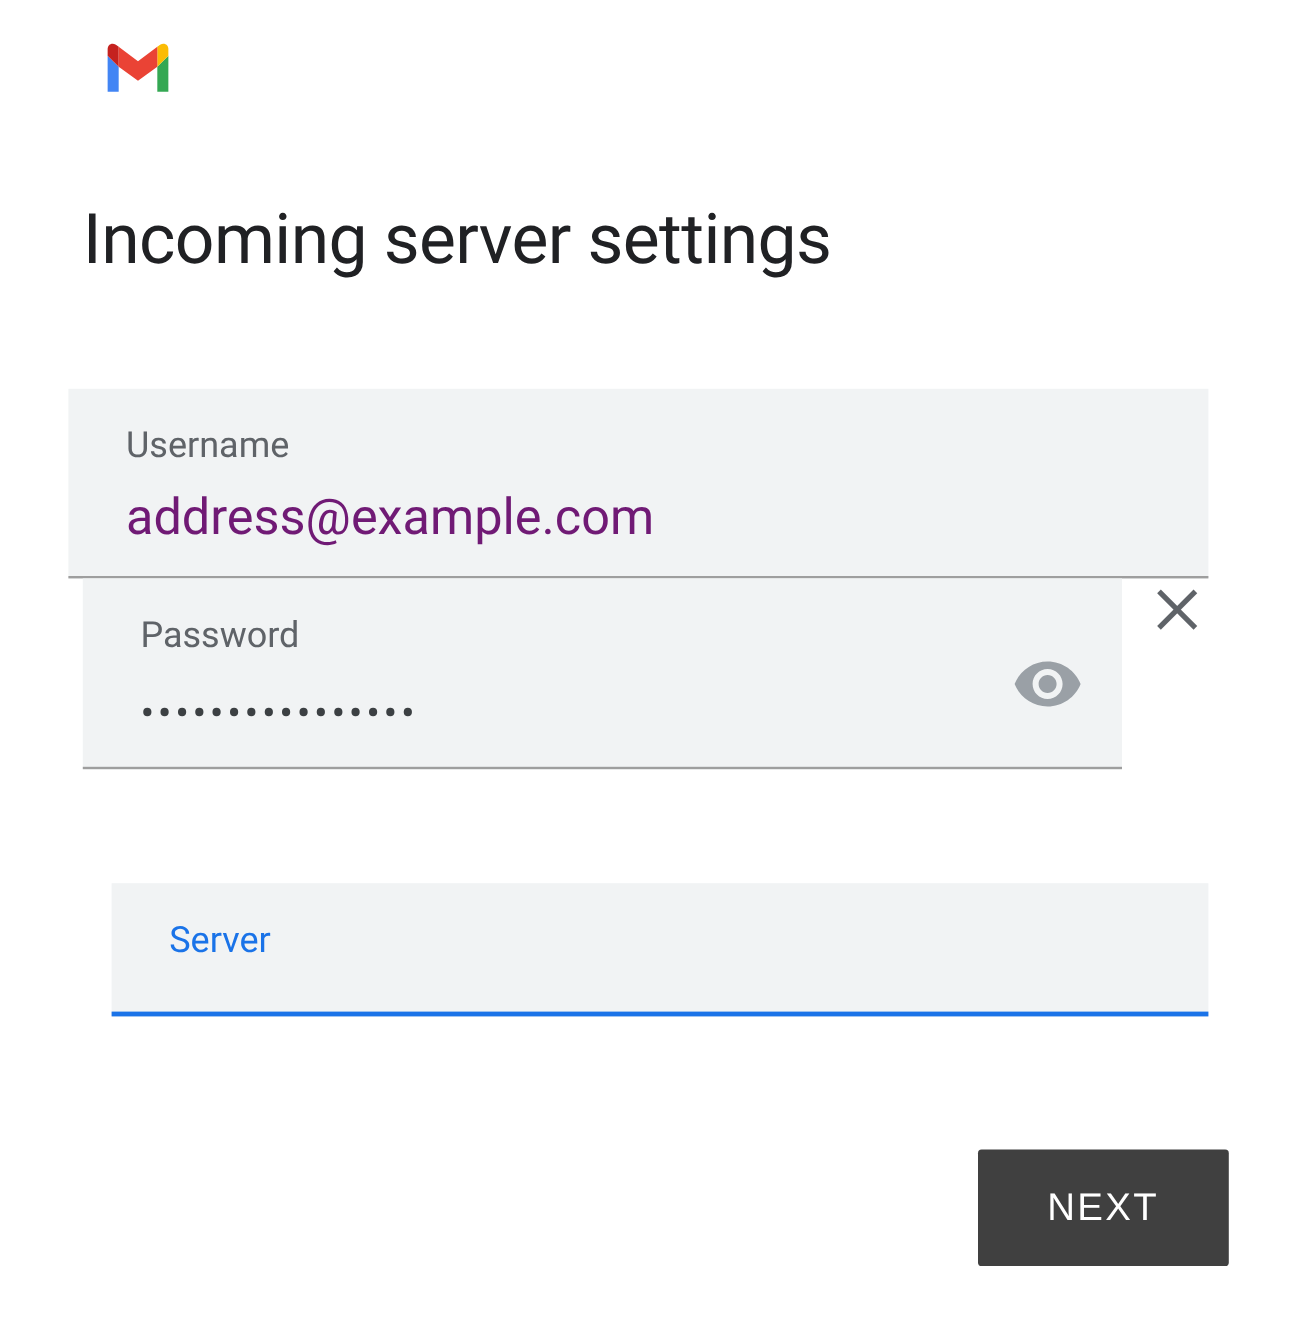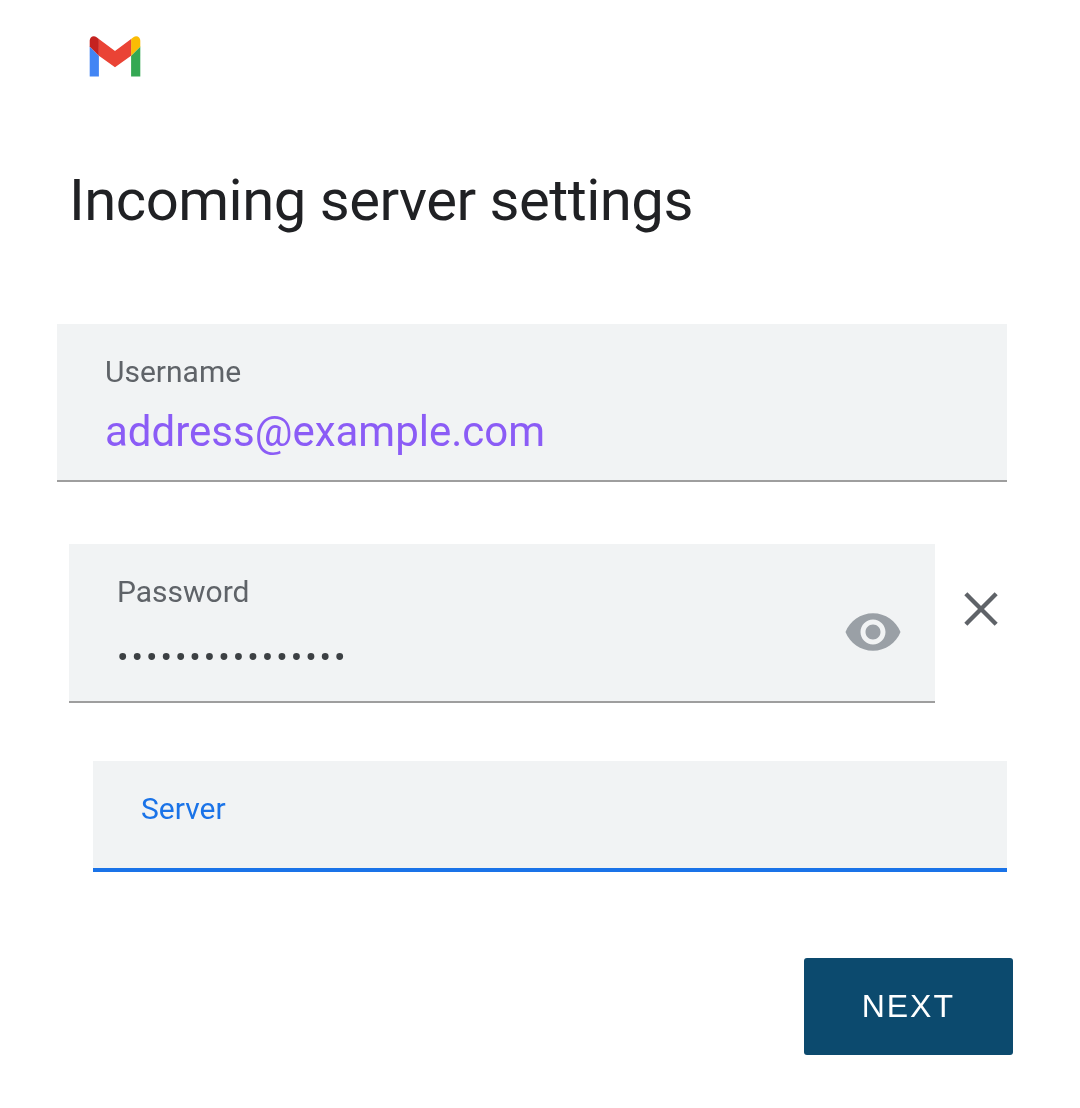--- a/index.html
+++ b/index.html
@@ -28,45 +28,44 @@
       font-weight: 400;
       color: #202124;
       margin-left: 12px;
       margin-bottom: 90px;
       letter-spacing: -0.5px;
     }
     .field-group {
       background: #f1f3f4;
       border-bottom: 2px solid #9e9e9e;
       padding: 30px 48px 24px 48px;
-      margin-bottom: 62px;
       position: relative;
     }
     .field-group.focused {
       border-bottom: 4px solid #1a73e8;
     }
     .field-label {
       font-size: 30px;
       color: #5f6368;
       margin-bottom: 18px;
       display: block;
     }
     .field-label.focused {
       color: #1a73e8;
     }
     .field-value {
       font-size: 42px;
-      color: #8b5cf6;
+      color: #701a75;
       font-weight: 400;
       letter-spacing: 0;
     }
     .password-row {
       display: flex;
-      align-items: center;
-      margin-bottom: 58px;
+      align-items: flex-start;
+      margin-bottom: 95px;
       position: relative;
     }
     .password-field {
       background: #f1f3f4;
       border-bottom: 2px solid #9e9e9e;
       padding: 30px 48px 24px 48px;
       flex: 1;
       margin-left: 12px;
       margin-right: 20px;
       position: relative;
@@ -86,23 +85,23 @@
       cursor: pointer;
     }
     .clear-icon {
       width: 52px;
       height: 52px;
       margin-bottom: 30px;
       cursor: pointer;
     }
     .next-button {
       position: absolute;
-      right: 67px;
+      right: 56px;
       top: 958px;
-      background: #0c4a6e;
+      background: #404040;
       color: #ffffff;
       border: none;
       padding: 30px 58px;
       font-size: 32px;
       font-weight: 500;
       letter-spacing: 2px;
       cursor: pointer;
       border-radius: 3px;
     }
     .server-group {

